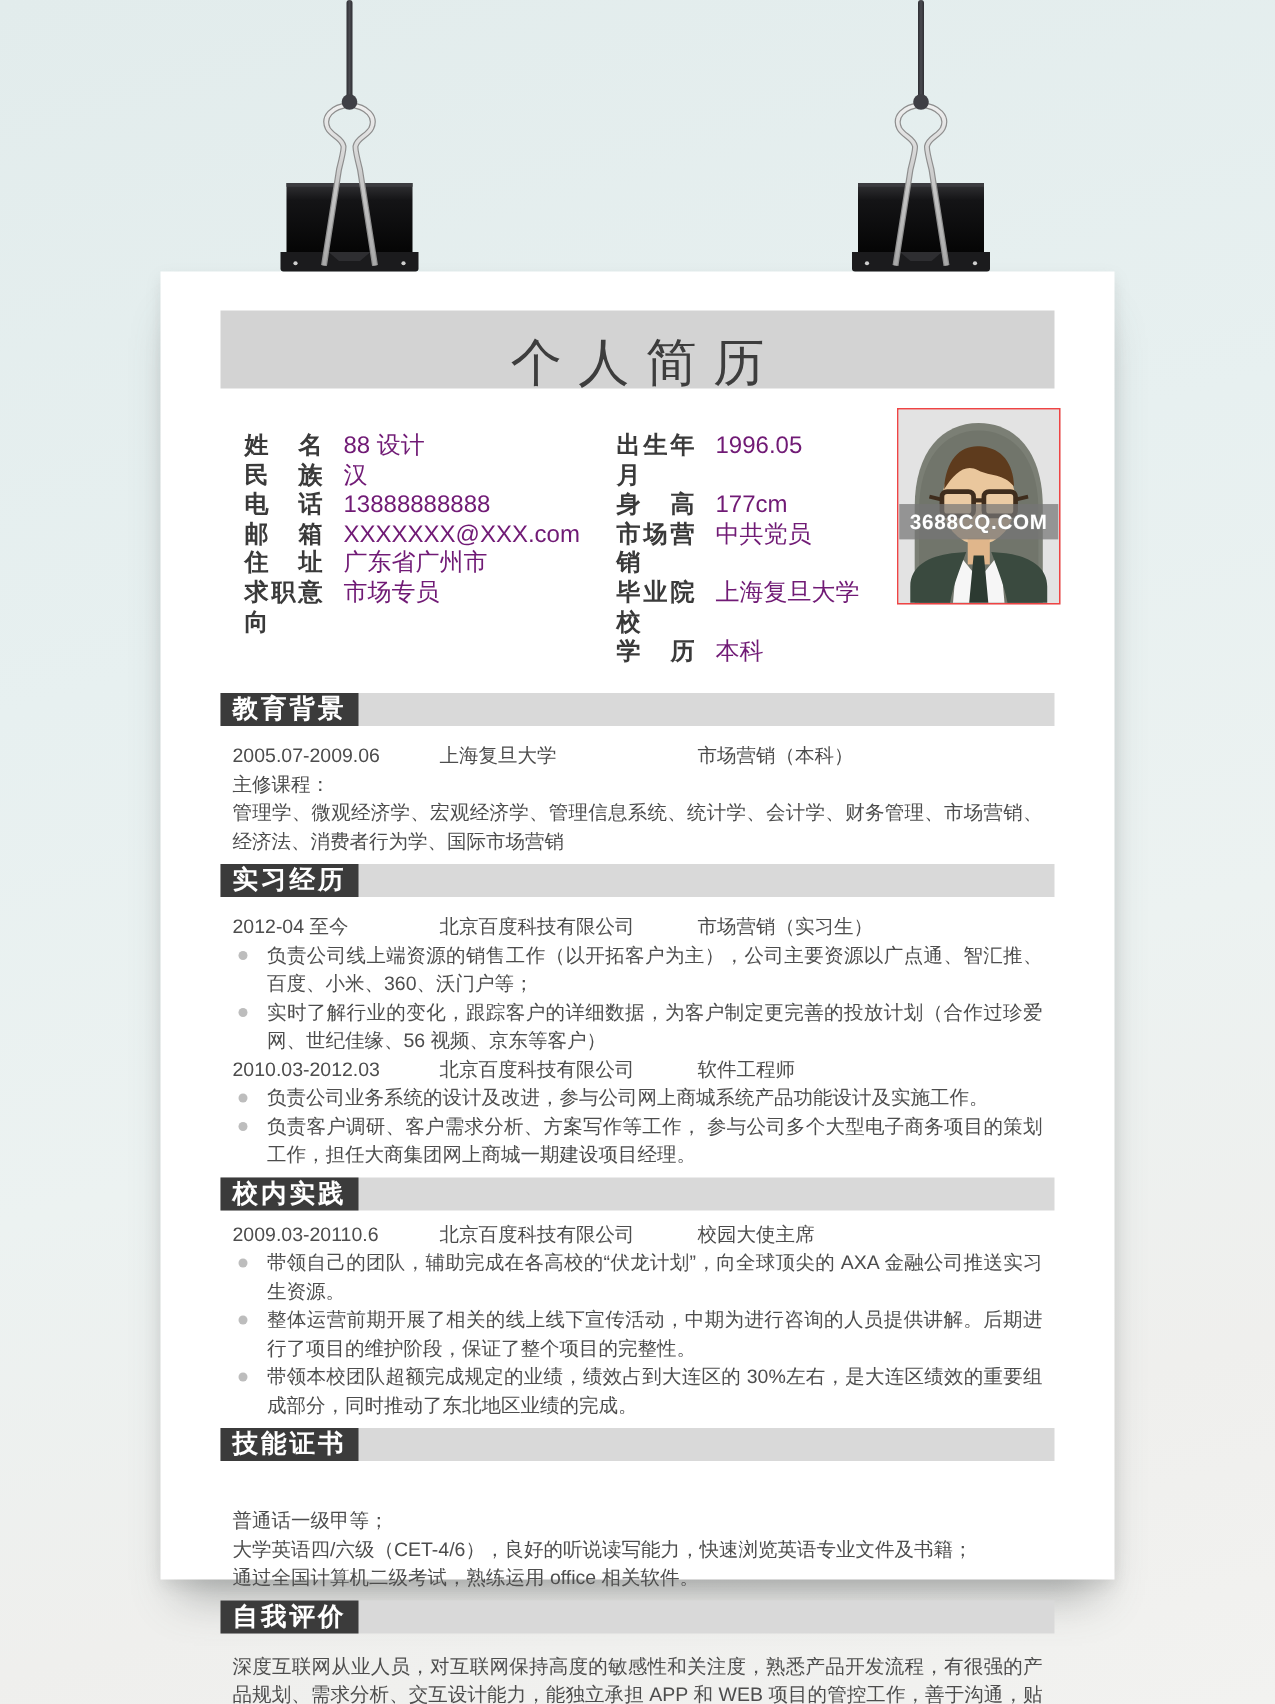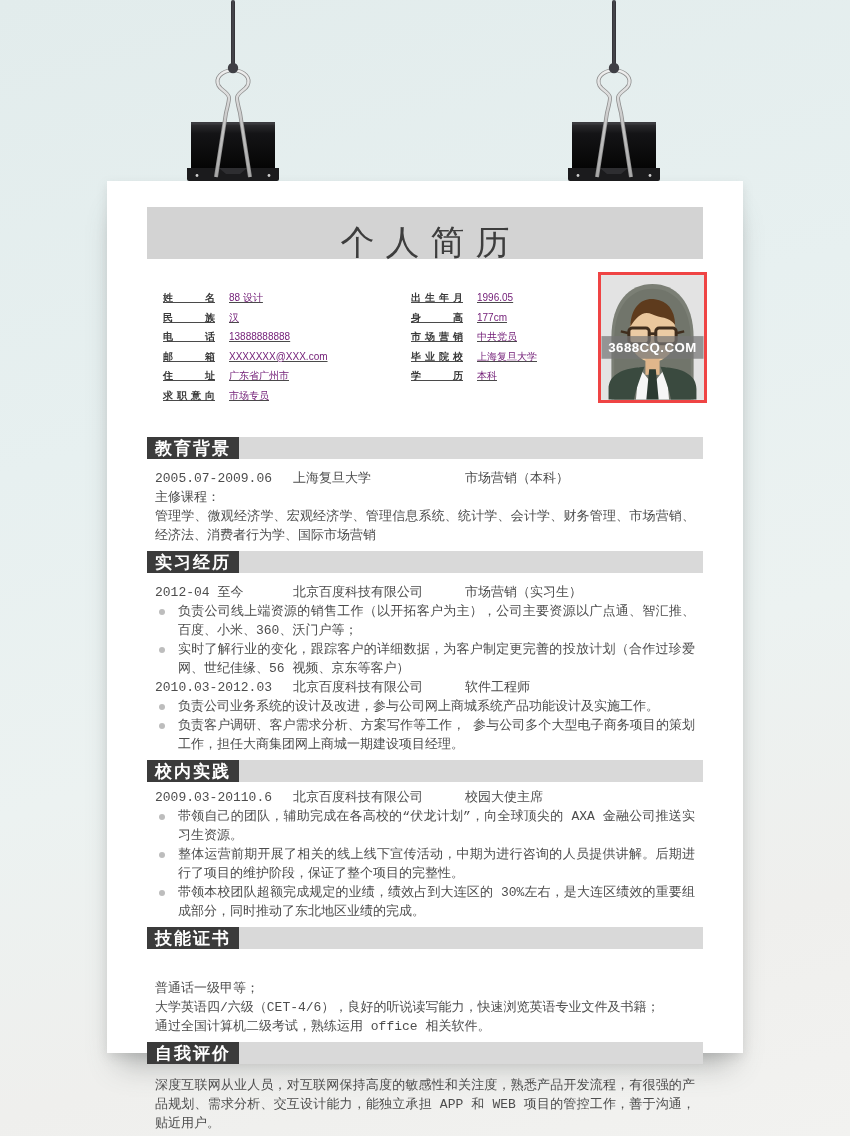--- a/index.html
+++ b/index.html
@@ -71,40 +71,40 @@
 
   
   .info {
     position: relative;
     margin: 29px 36px 0 56px;
     min-height: 132px;
   }
   .info-cols { display: flex; }
   .info-col.first  { width: 248px; flex: none; }
   .info-col.second { flex: none; }
-  .info-row { display: flex; line-height: 19.6px; font-size: 10px; text-decoration: underline; }
+  .info-row { display: flex; line-height: 19.6px; font-size: 16px; }
   .info-label {
     display: inline-block;
     width: 52px;
     flex: none;
     font-weight: bold;
     color: #3a3a3a;
     text-align: justify;
     text-align-last: justify;
   }
   .info-value { margin-left: 14px; color: #701a75; white-space: nowrap; }
 
   
   .photo {
     position: absolute;
     right: 0;
     top: -16px;
     width: 109px;
     height: 131px;
-    border: 3px solid #ef4444;
+    border: 1px solid #ef4444;
     background: #e6e6e6;
   }
   .photo svg { display: block; width: 100%; height: 100%; }
 
   
   .section-bar {
     margin: 6px 40px 0 40px;
     height: 22px;
     background: #d9d9d9;
     display: flex;
@@ -123,21 +123,20 @@
     display: flex;
     align-items: center;
     justify-content: center;
     line-height: 1;
   }
   .section-body {
     margin: 10px 48px 0 48px;
     font-size: 13px;
     line-height: 19px;
     color: #4d4d4d;
-    font-family: Liberation Mono, monospace;
   }
   .entry-row {
     display: grid;
     grid-template-columns: 138px 172px 1fr;
     line-height: 19px;
   }
   .bullets { list-style: none; }
   .bullets li {
     position: relative;
     padding-left: 23px;

